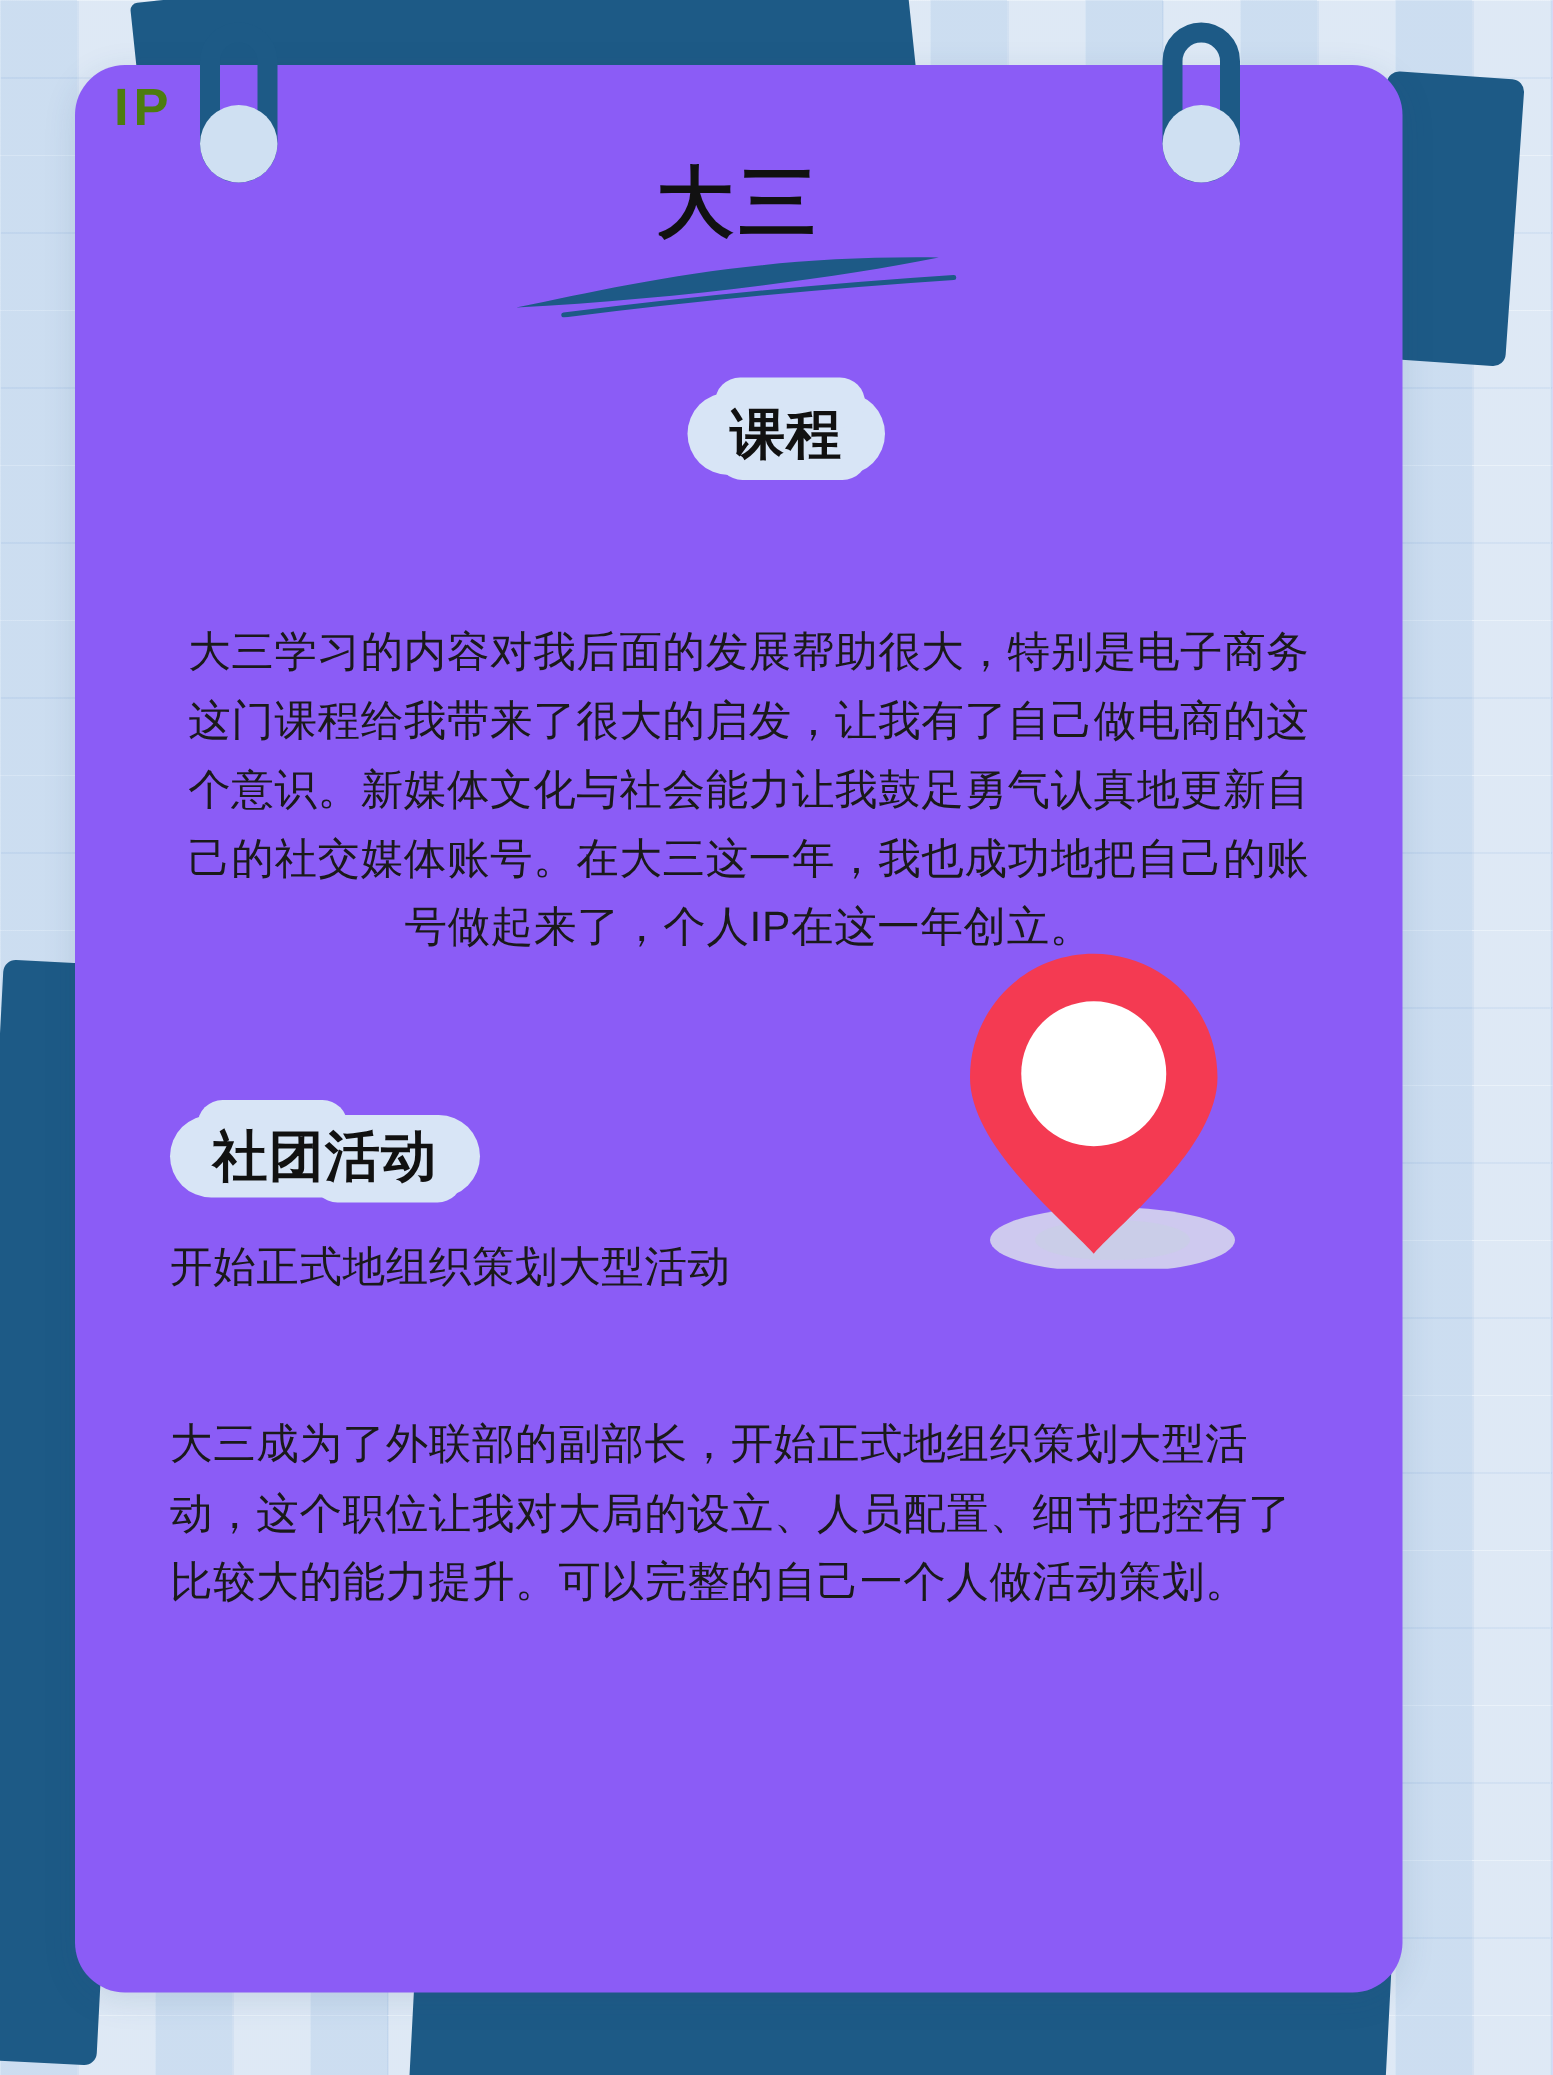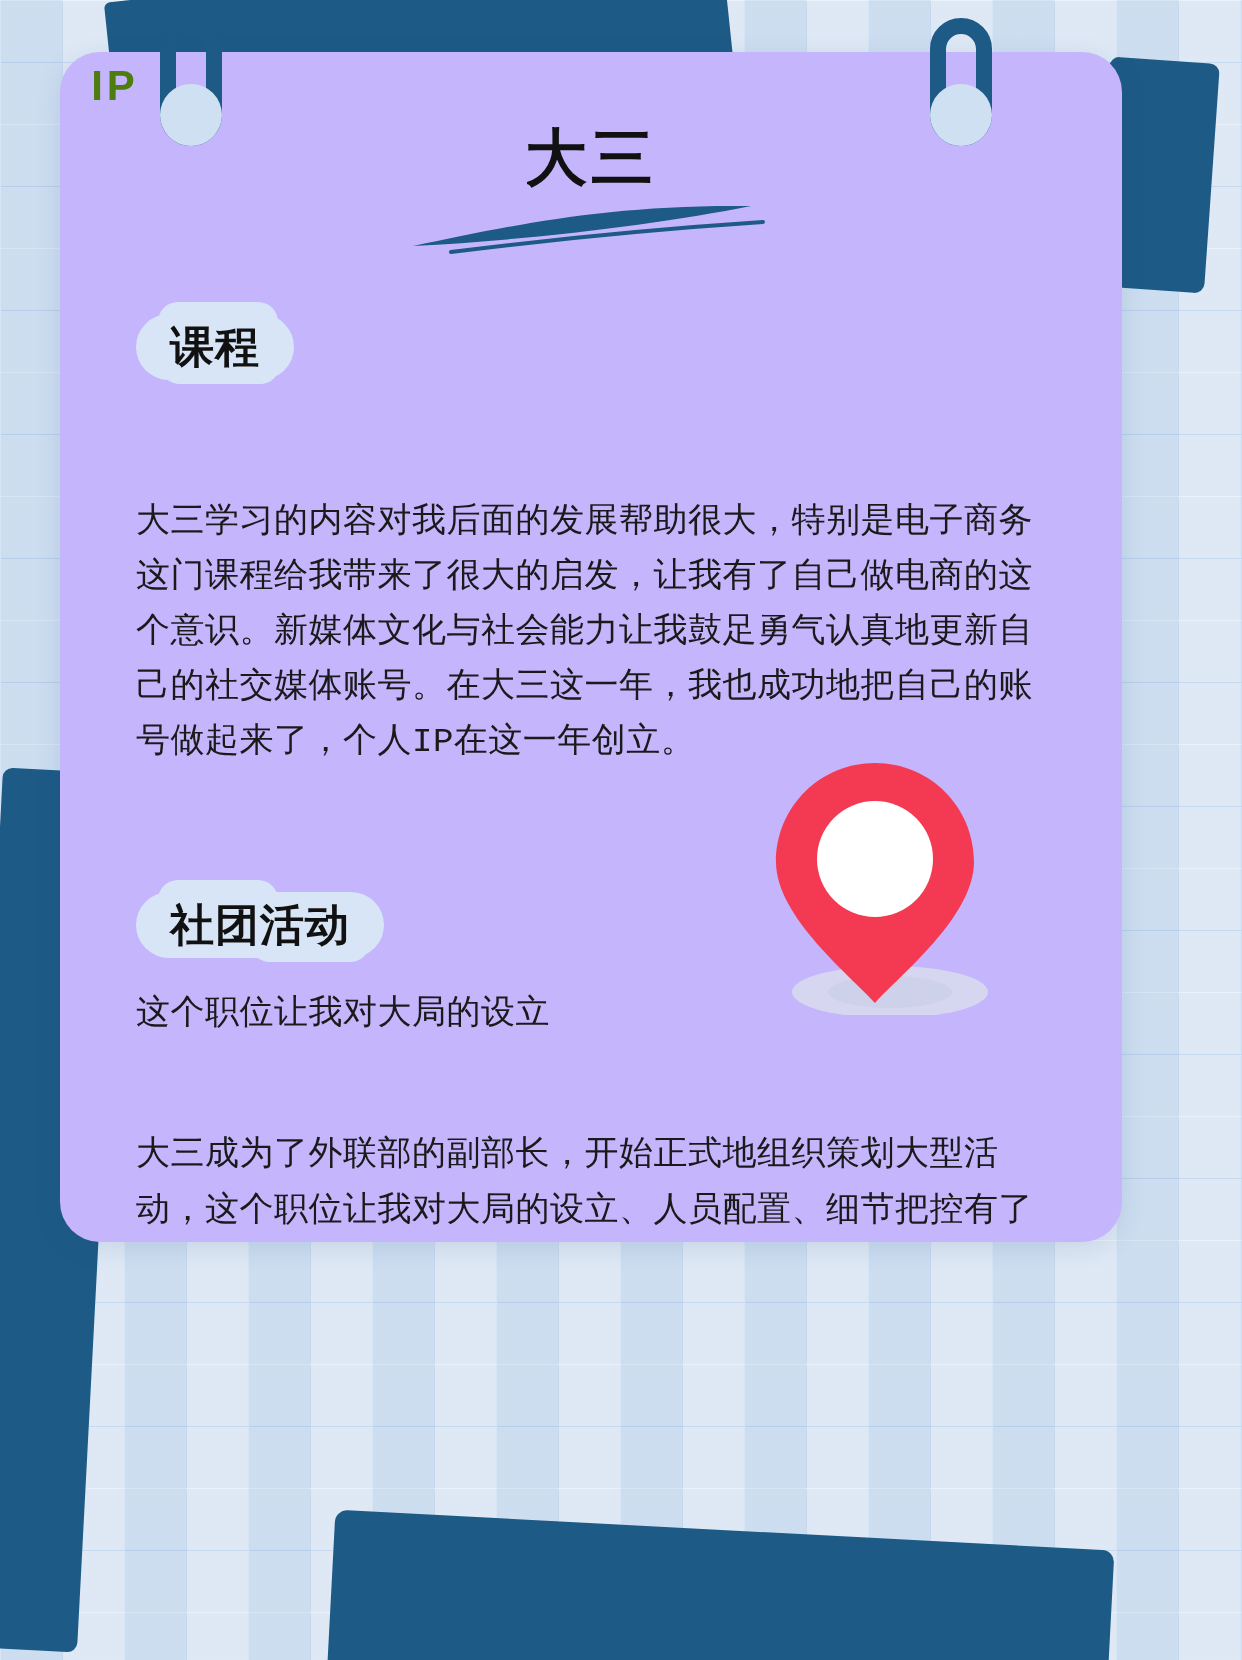--- a/index.html
+++ b/index.html
@@ -95,27 +95,26 @@
   }
   #ring-cap-left  { top: 84px; left: 160px; }
   #ring-cap-right { top: 84px; left: 930px; }
 
   
   #card {
     position: absolute;
     top: 52px;
     left: 60px;
     width: 1062px;
-    height: 1190px;
-    background: #c4b5fd;
+    height: 1542px;
+    background: #8b5cf6;
     border-radius: 40px;
     box-shadow: 0 6px 26px rgba(40,80,120,0.13);
     z-index: 5;
     overflow: hidden;
-    font-family: Liberation Mono, monospace;
   }
 
   
   #title-wrap {
     margin-top: 80px;
     text-align: center;
     position: relative;
     height: 150px;
   }
   #page-title {
@@ -187,21 +186,21 @@
   .body-text {
     margin: 0 60px 0 76px;
     font-size: 34px;
     line-height: 1.62;
     color: #1a1a1a;
     letter-spacing: 0.5px;
   }
   .gap-md { height: 86px; }
   .gap-lg { height: 120px; }
 
-  #section-courses { margin-top: 30px; }
+  #section-courses { margin-top: 30px; text-align: center; }
   #section-clubs   { margin-top: 0; }
 
   
   #ip-pin {
     position: absolute;
     left: 760px;
     top: 755px;
     width: 230px;
     height: 260px;
     z-index: 9;
@@ -252,21 +251,21 @@
   </div>
 
   <div class="gap-lg"></div>
 
   <div id="section-clubs">
     <div class="section-heading">
       <span class="heading-blob"></span>
       <span class="heading-text">社团活动</span>
     </div>
 
-    <div class="body-text">这个职位让我对大局的设立</div>
+    <div class="body-text">开始正式地组织策划大型活动</div>
     <div class="gap-md"></div>
     <div class="body-text">大三成为了外联部的副部长，开始正式地组织策划大型活动，这个职位让我对大局的设立、人员配置、细节把控有了比较大的能力提升。可以完整的自己一个人做活动策划。</div>
   </div>
 
 </div>
 
 <div class="ring" id="ring-left"></div>
 <div class="ring-cap" id="ring-cap-left"></div>
 <div class="ring" id="ring-right"></div>
 <div class="ring-cap" id="ring-cap-right"></div>

